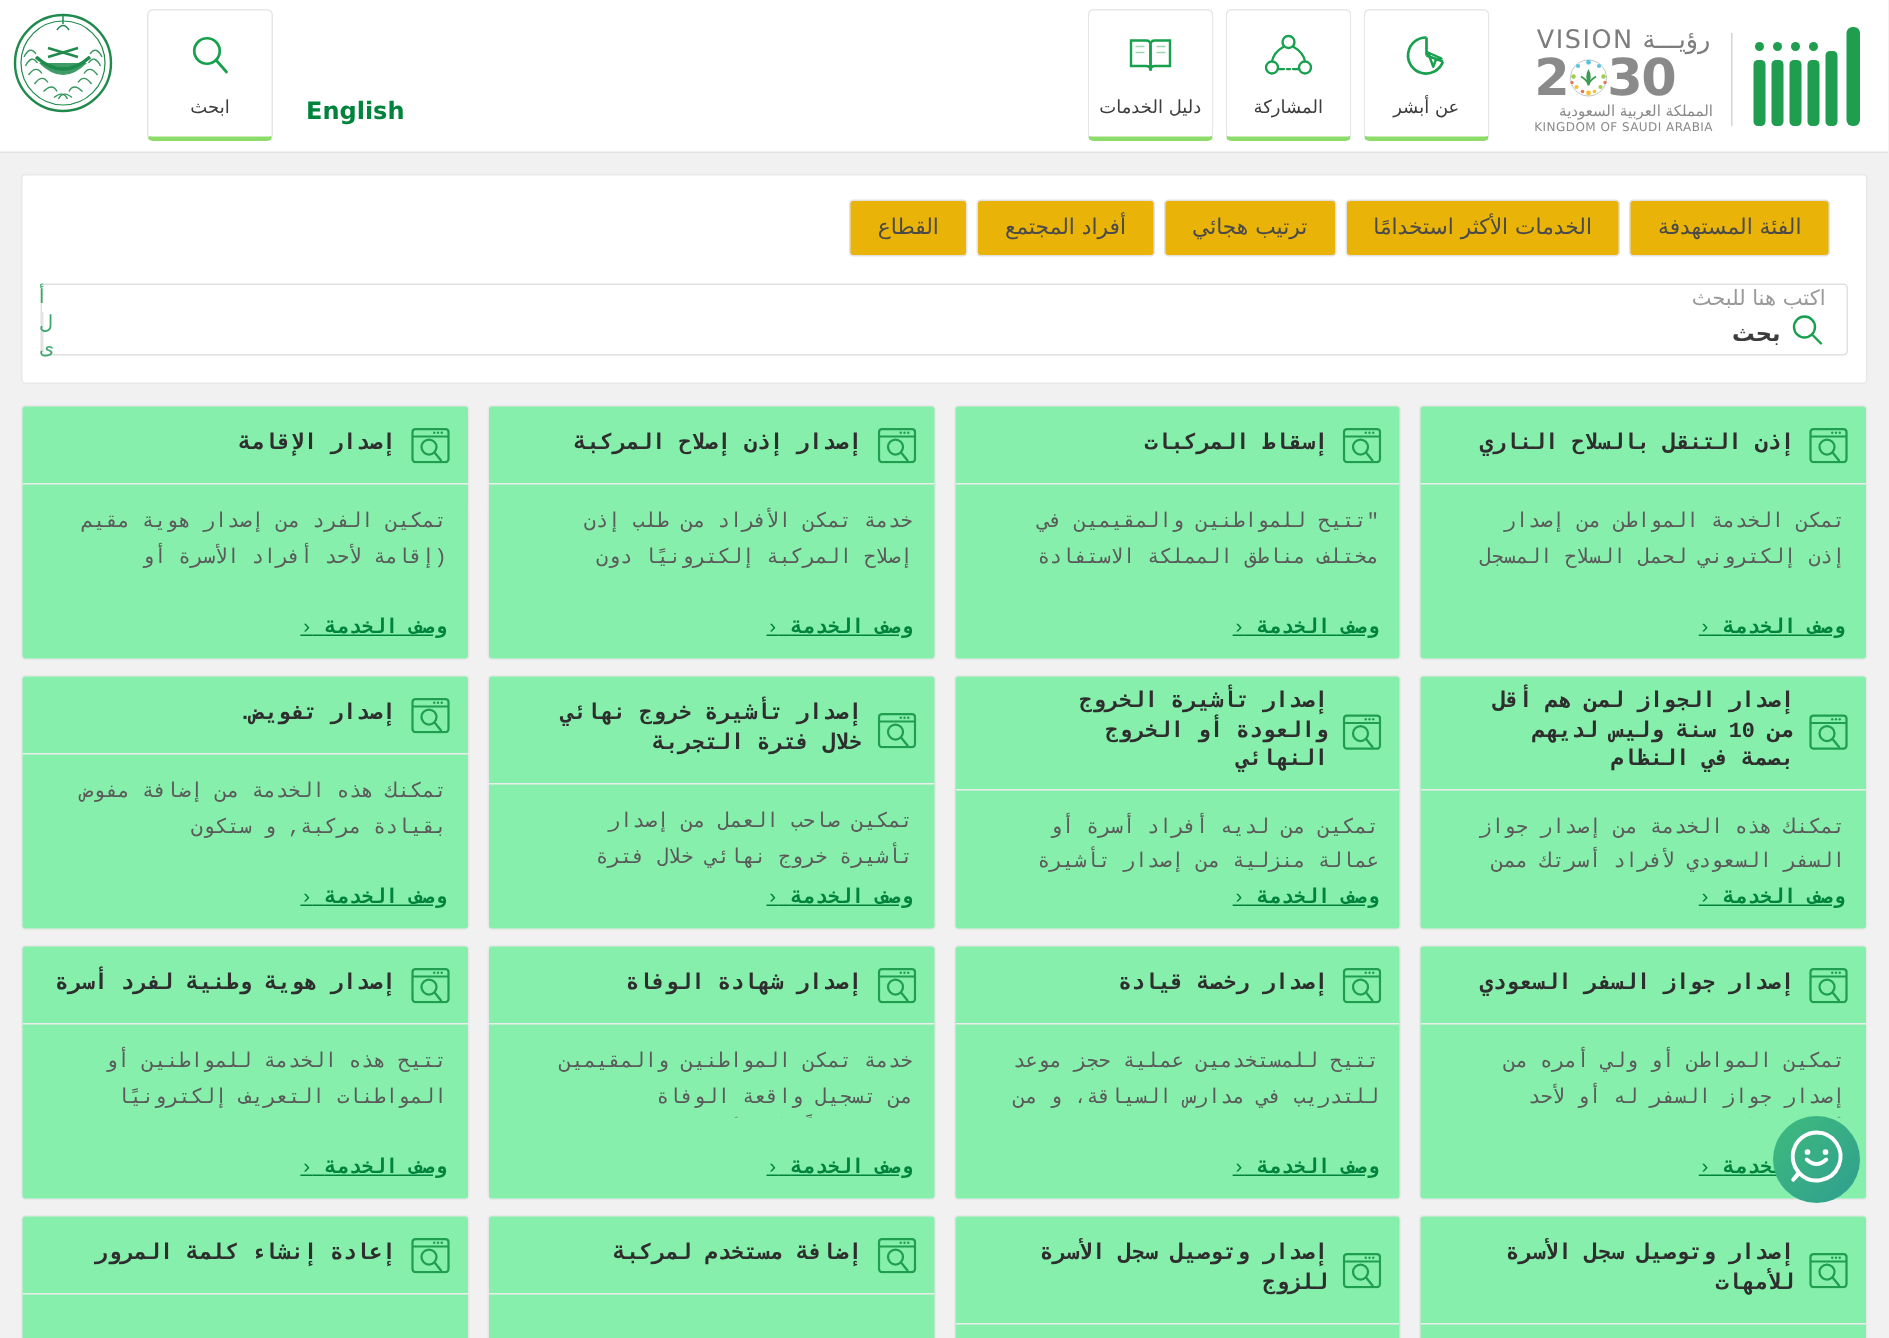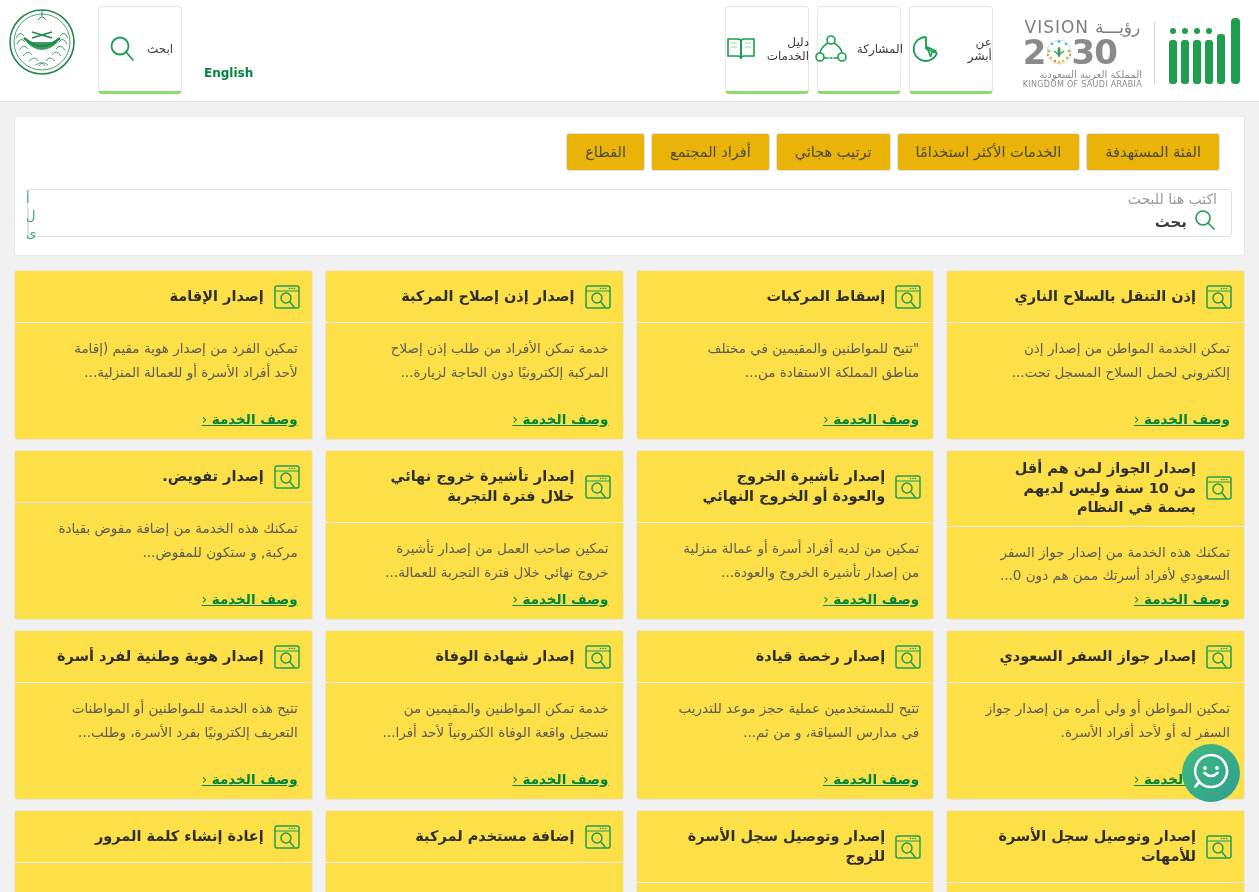--- a/index.html
+++ b/index.html
@@ -30,35 +30,35 @@
   }
   .emblem svg { display: block; }
 
   .nav-tile {
     width: 84px; height: 88px;
     margin-top: 6px;
     background: #fff;
     border: 1px solid #e6e6e6;
     border-bottom: 3px solid #8ddc6a;
     border-radius: 4px;
-    display: flex; flex-direction: row;
+    display: flex; flex-direction: column;
     align-items: center; justify-content: center;
     gap: 10px;
     cursor: pointer;
   }
   .nav-tile .tile-icon { height: 34px; display: flex; align-items: center; }
   .nav-tile .tile-label {
     font-size: 12px; color: #3c3c3c; direction: rtl;
   }
   #search-tile { margin-left: 22px; }
   .lang-link {
     align-self: center;
     margin: 0 0 0 22px;
     padding-top: 44px;
-    font-size: 12px; font-weight: bold;
+    font-size: 16px; font-weight: bold;
     color: #00843d; text-decoration: none; cursor: pointer;
   }
 
   .hdr-right {
     position: absolute; right: 0; top: 0; height: 102px;
     display: flex; align-items: flex-start;
   }
   .tile-group { display: flex; gap: 8px; margin-right: 30px; }
 
   .vision-logo {
@@ -151,26 +151,27 @@
     margin: 14px 14px 0 14px;
     height: 624px;
     overflow: hidden;
   }
   .grid {
     display: grid;
     grid-template-columns: repeat(4, 1fr);
     gap: 10px 12px;
   }
   .card {
-    background: #fde047;
+    background: #86efac;
     border: 1px solid #e8e8e8;
     border-radius: 3px;
     display: flex; flex-direction: column;
     height: 170px;
     overflow: hidden;
+    font-family: Liberation Mono, monospace;
   }
   .card-head {
     min-height: 52px;
     display: flex; align-items: center; justify-content: flex-start;
     gap: 10px;
     padding: 8px 12px;
     border-bottom: 1px solid #ededed;
   }
   .card-head.tall { min-height: 72px; align-items: center; padding-left: 44px; }
   .card-icon { flex-shrink: 0; width: 26px; height: 24px; }

